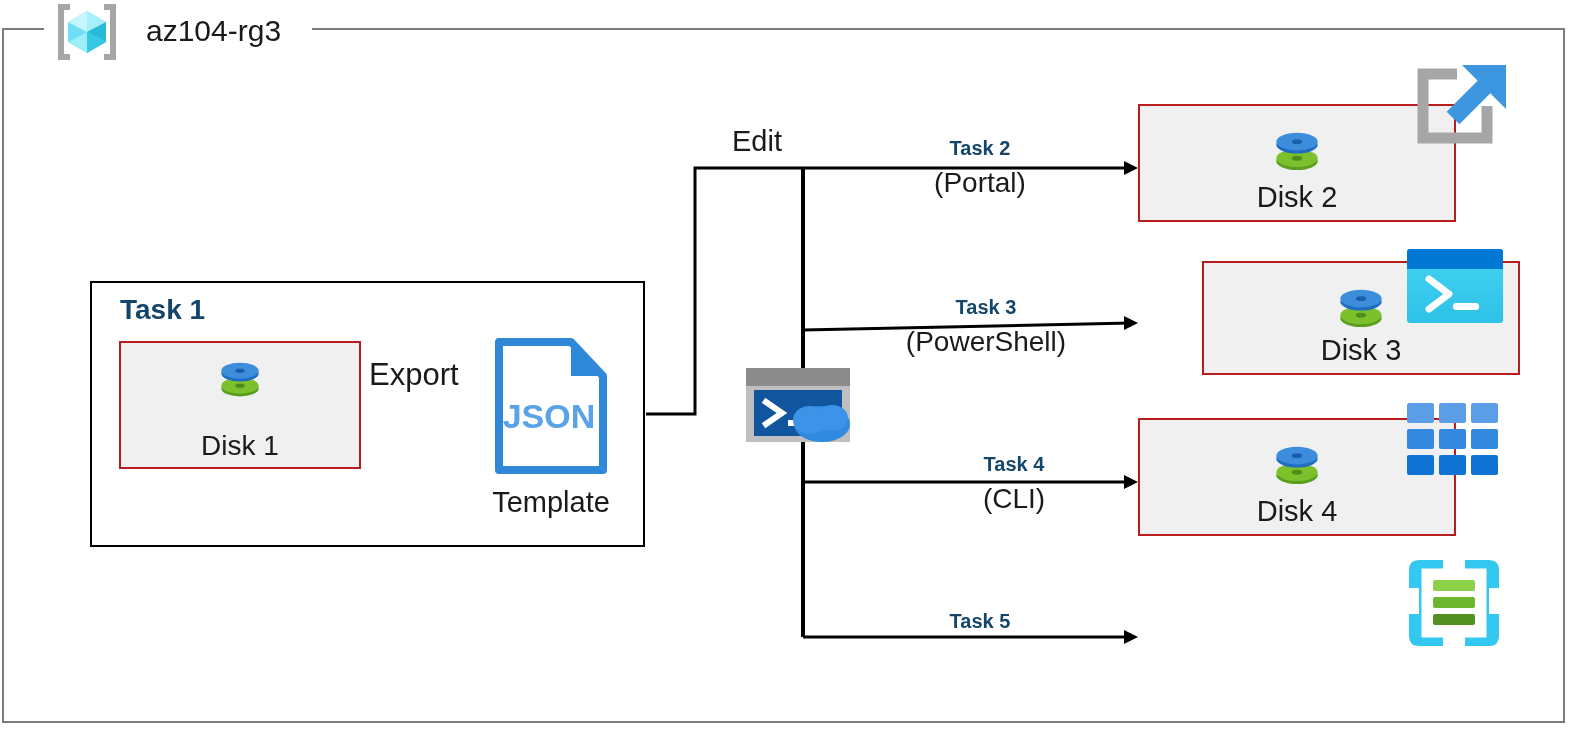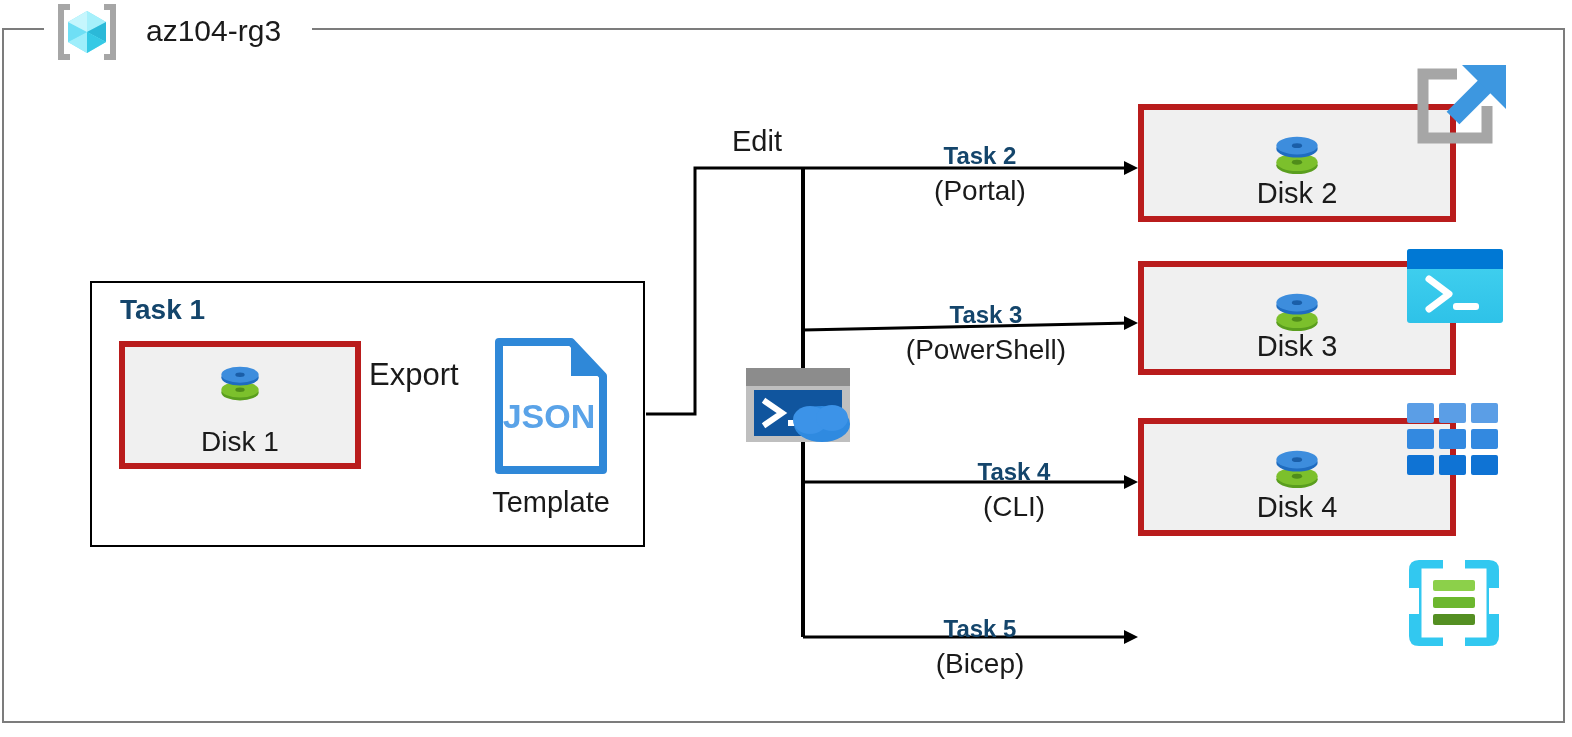--- a/index.html
+++ b/index.html
@@ -70,21 +70,21 @@
     font-size: 28px;
     font-weight: bold;
     color: #14456b;
     white-space: nowrap;
   }
 
   
   .disk-box {
     position: absolute;
     background: #f0f0f0;
-    border: 6px solid #b91c1c;
+    border: 2px solid #b91c1c;
     box-sizing: border-box;
   }
   .disk-box .disk-icon {
     position: absolute;
     left: 50%;
     transform: translateX(-50%);
     top: 16px;
     width: 62px;
     height: 62px;
   }
@@ -97,21 +97,21 @@
     font-size: 29px;
     color: #1a1a1a;
     line-height: 34px;
   }
 
   #disk1-box { left: 119px; top: 341px; width: 242px; height: 128px; }
   #disk1-box .disk-icon { top: 10px; width: 56px; height: 56px; }
   #disk1-box .disk-label { bottom: 4px; font-size: 28px; }
 
   #disk2-box { left: 1138px; top: 104px; width: 318px; height: 118px; }
-  #disk3-box { left: 1138px; top: 261px; width: 318px; height: 114px; }
+  #disk3-box { left: 1202px; top: 261px; width: 318px; height: 114px; }
   #disk4-box { left: 1138px; top: 418px; width: 318px; height: 118px; }
   #disk5-box { left: 1138px; top: 575px; width: 318px; height: 118px; }
 
   
   .json-icon {
     position: absolute;
     left: 491px;
     top: 336px;
     width: 120px;
     height: 140px;
@@ -160,25 +160,24 @@
   #bicep-icon { left: 1407px; top: 558px; width: 94px; height: 92px; }
 
   
   .task-label {
     position: absolute;
     text-align: center;
     white-space: nowrap;
   }
   .task-label .tl-top {
     display: block;
-    font-size: 24px;
+    font-size: 20px;
     font-weight: bold;
     color: #14456b;
     line-height: 34px;
-    margin-top: 8px;
   }
   .task-label .tl-bottom {
     display: block;
     font-size: 28px;
     color: #1a1a1a;
     line-height: 36px;
   }
   #task2-label { left: 866px; top: 131px; width: 228px; }
   #task3-label { left: 866px; top: 290px; width: 240px; }
   #task4-label { left: 900px; top: 447px; width: 228px; }
@@ -365,21 +364,20 @@
       <rect x="32" y="26" width="27" height="20" rx="2" fill="#3389e0"></rect>
       <rect x="64" y="26" width="27" height="20" rx="2" fill="#3389e0"></rect>
       <rect x="0" y="52" width="27" height="20" rx="2" fill="#0f73d4"></rect>
       <rect x="32" y="52" width="27" height="20" rx="2" fill="#0f73d4"></rect>
       <rect x="64" y="52" width="27" height="20" rx="2" fill="#0f73d4"></rect>
     </svg>
   </div>
 
   <div class="task-label" id="task5-label">
     <span class="tl-top">Task 5</span>
-    <span class="tl-bottom">(Bicep)</span>
   </div>
   <div class="side-icon" id="bicep-icon">
     <svg viewBox="0 0 94 92" width="94" height="92">
       <path d="M12 2 L36 2 L36 12 L58 12 L58 2 L82 2 Q92 2 92 12 L92 30 L82 30 L82 56 L92 56 L92 78 Q92 88 82 88 L58 88 L58 78 L36 78 L36 88 L12 88 Q2 88 2 78 L2 56 L12 56 L12 30 L2 30 L2 12 Q2 2 12 2 Z" fill="#32c8f0"></path>
       <rect x="16" y="12" width="62" height="66" fill="#ffffff" stroke="#ffffff" stroke-width="3"></rect>
       <rect x="26" y="22" width="42" height="11" rx="2" fill="#8cd04a"></rect>
       <rect x="26" y="39" width="42" height="11" rx="2" fill="#6cb72e"></rect>
       <rect x="26" y="56" width="42" height="11" rx="2" fill="#548f22"></rect>
     </svg>
   </div>

